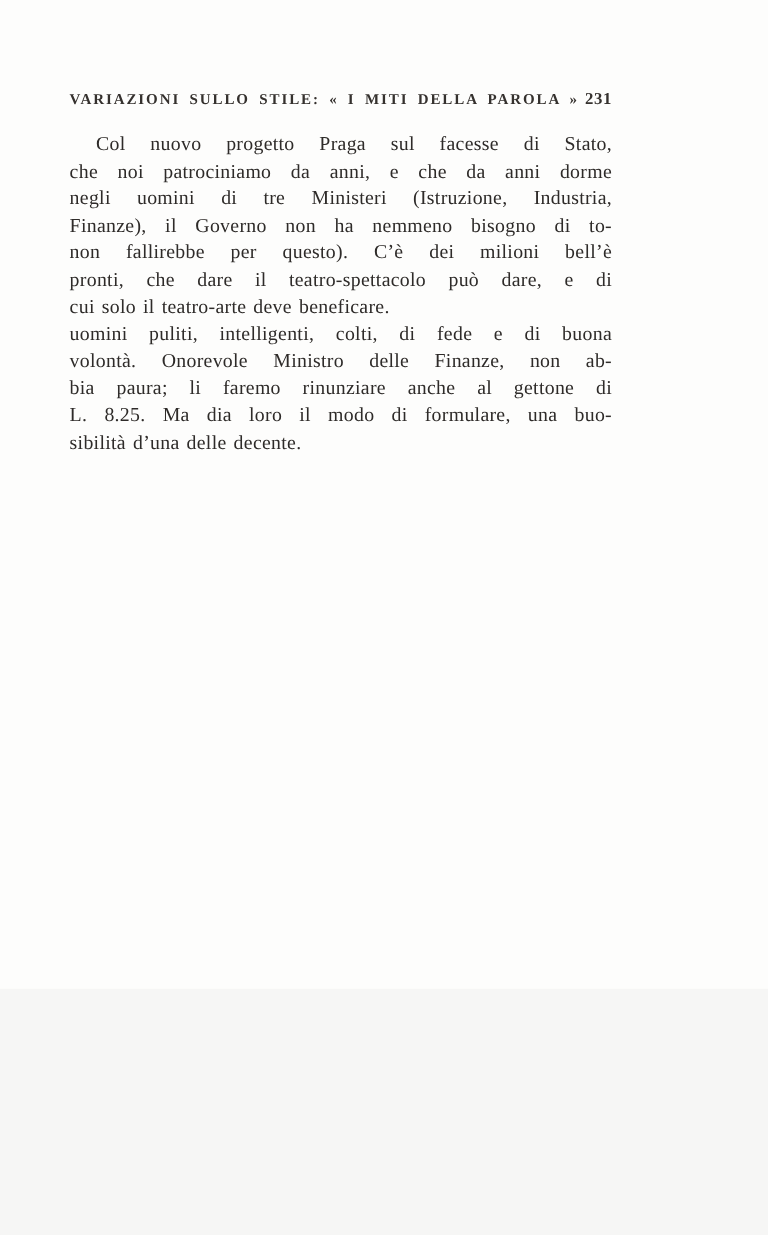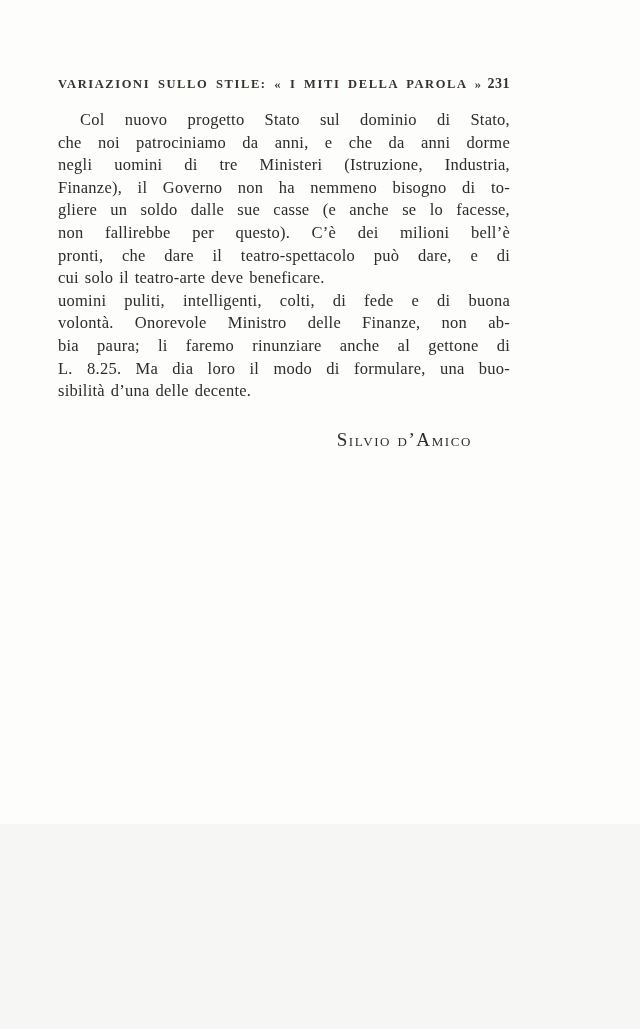--- a/index.html
+++ b/index.html
@@ -78,35 +78,33 @@
   <div class="content">
 
     <div class="running-header">
       <span>VARIAZIONI SULLO STILE: « I MITI DELLA PAROLA »</span>
       <span class="pageno">231</span>
     </div>
 
     <div class="bodytext">
 
       <div>
-        <div class="line first">Col nuovo progetto Stato sul dominio di Stato,</div>
+        <div class="line first">Col nuovo progetto Praga sul facesse di Stato,</div>
         <div class="line">che noi patrociniamo da anni, e che da anni dorme</div>
         <div class="line">negli uomini di tre Ministeri (Istruzione, Industria,</div>
         <div class="line">Finanze), il Governo non ha nemmeno bisogno di to-</div>
-        <div class="line">gliere un soldo dalle sue casse (e anche se lo facesse,</div>
         <div class="line">non fallirebbe per questo). C’è dei milioni bell’è</div>
         <div class="line">pronti, che dare il teatro-spettacolo può dare, e di</div>
         <div class="line lastline">cui solo il teatro-arte deve beneficare.</div>
       </div>
 
       <div>
         <div class="line">uomini puliti, intelligenti, colti, di fede e di buona</div>
         <div class="line">volontà. Onorevole Ministro delle Finanze, non ab-</div>
         <div class="line">bia paura; li faremo rinunziare anche al gettone di</div>
         <div class="line">L. 8.25. Ma dia loro il modo di formulare, una buo-</div>
         <div class="line lastline">sibilità d’una delle decente.</div>
       </div>
 
-      <div class="signature">Silvio d’Amico</div>
 
     </div>
   </div>
 </div>
 
 </body></html>

